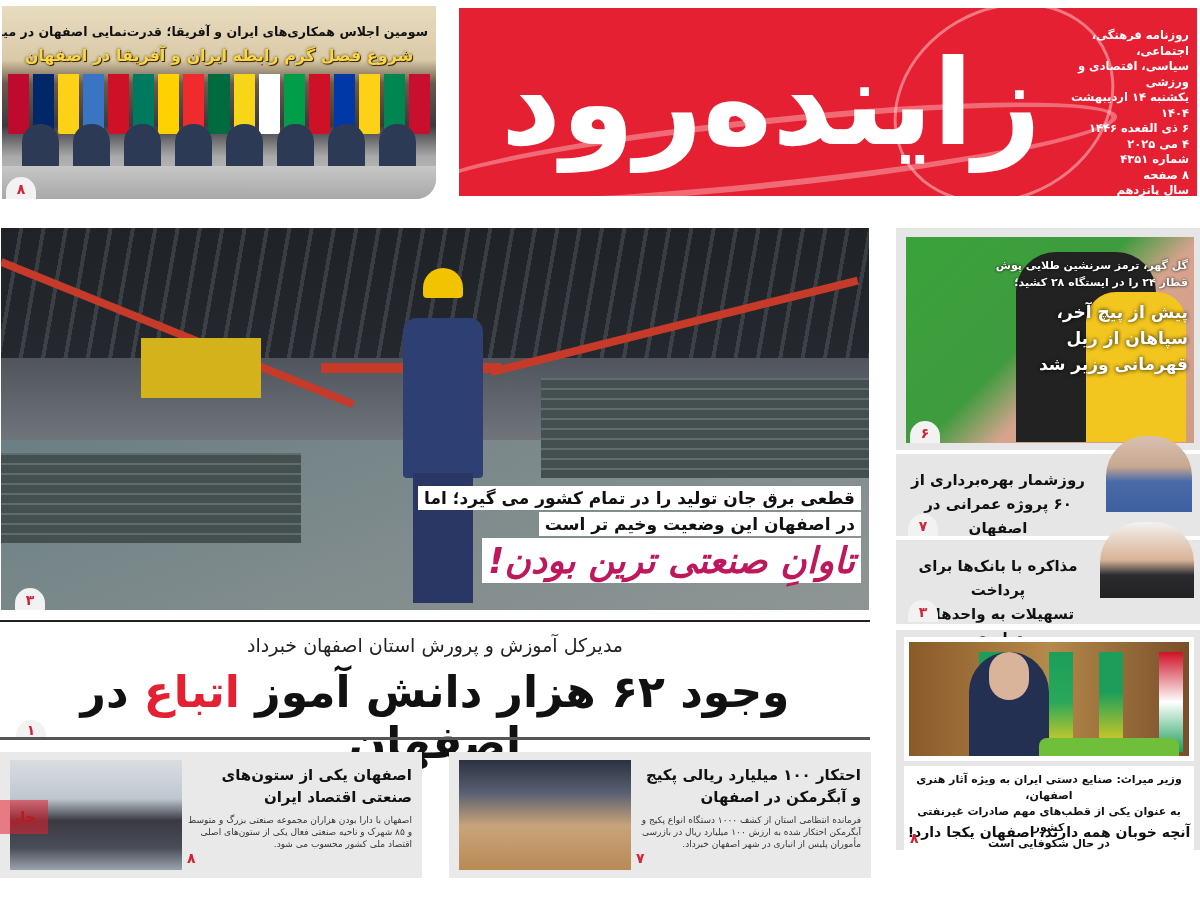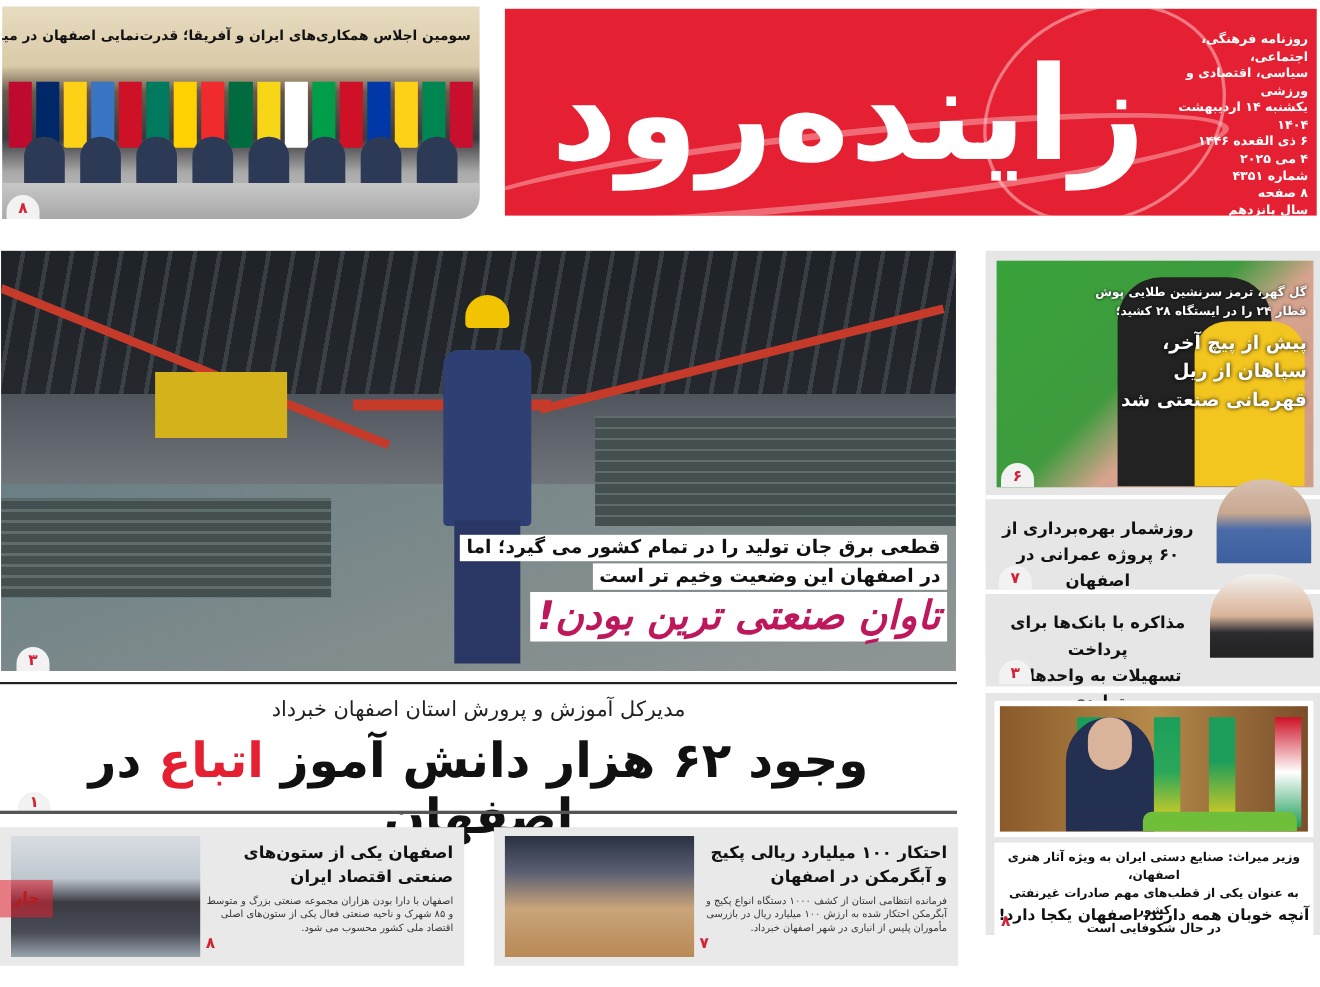--- a/index.html
+++ b/index.html
@@ -106,20 +106,21 @@
       <span></span>
       <span></span>
       <span></span>
       <span></span>
       <span></span>
       <span></span>
       <span></span>
   </div>
   <div class="table"></div>
   <div class="kicker">سومین اجلاس همکاری‌های ایران و آفریقا؛ قدرت‌نمایی اصفهان در میزبانی از رویدادهای بین‌المللی</div>
+  <div class="headline">شروع فصل گرم رابطه ایران و آفریقا در اصفهان</div>
   <div class="page-num" style="left:4px; top:171px;">۸</div>
 </div>
 
 <div id="masthead" class="abs">
   <div class="swoosh"></div>
   <div class="ring"></div>
   <div class="logo">زاینده‌رود</div>
   <div class="info">
     <div>روزنامه فرهنگی، اجتماعی،</div>
     <div>سیاسی، اقتصادی و ورزشی</div>
@@ -160,21 +161,21 @@
 <div id="sport" class="abs">
   <div class="player"></div>
   <div class="jersey"></div>
   <div class="kicker">
     <div>گل گهر، ترمز سرنشین طلایی پوش</div>
     <div>قطار ۲۴ را در ایستگاه ۲۸ کشید؛</div>
   </div>
   <div class="title">
     <div>پیش از پیچ آخر،</div>
     <div>سپاهان از ریل</div>
-    <div>قهرمانی صنعتی شد</div>
+    <div>قهرمانی وزیر شد</div>
   </div>
   <div class="page-num" style="left:4px; top:184px;">۶</div>
 </div>
 
 <div class="divider-white" style="top:450px;"></div>
 
 <div class="news-item" style="top:454px;">
   <div class="photo" style="background:linear-gradient(180deg,#d8c0b0 0%,#c9a890 40%,#4a6aa8 60%,#3e5f9e 100%);"></div>
   <div class="txt">
     <div>روزشمار بهره‌برداری از</div>

